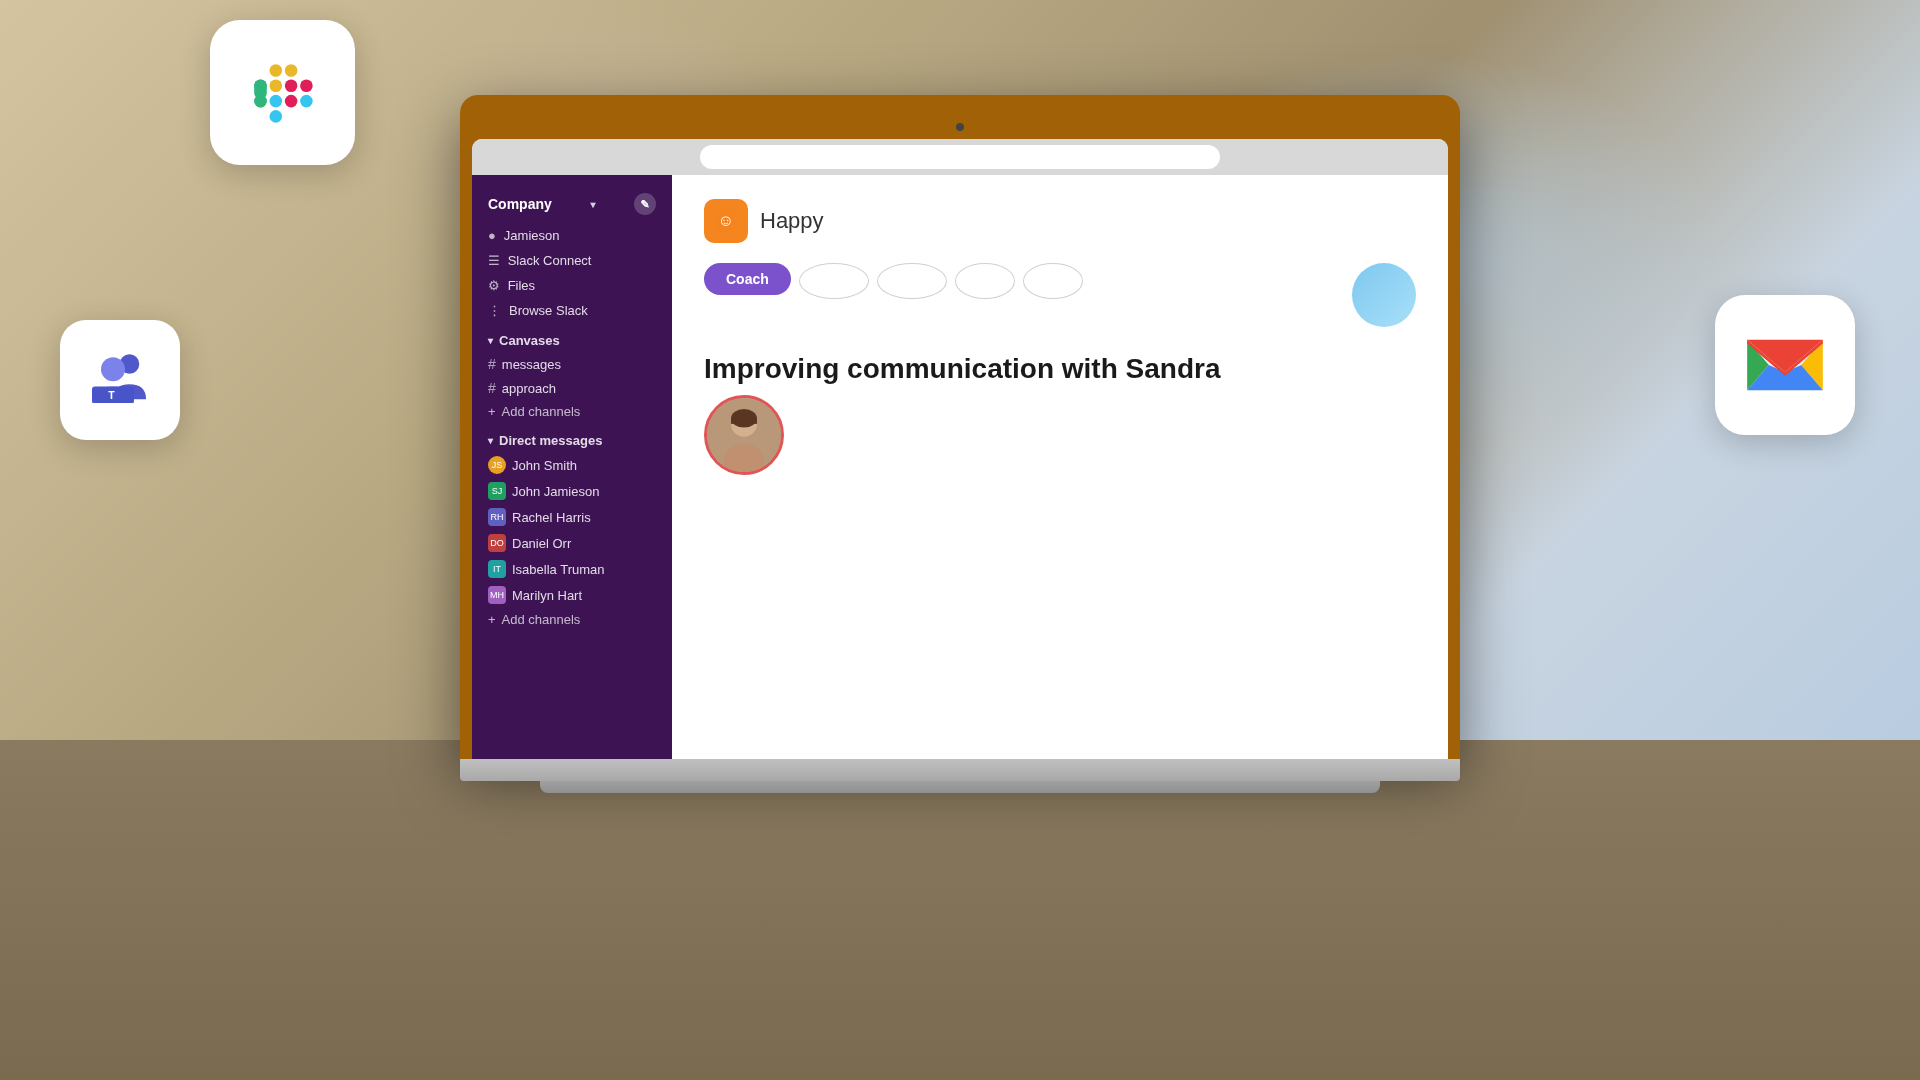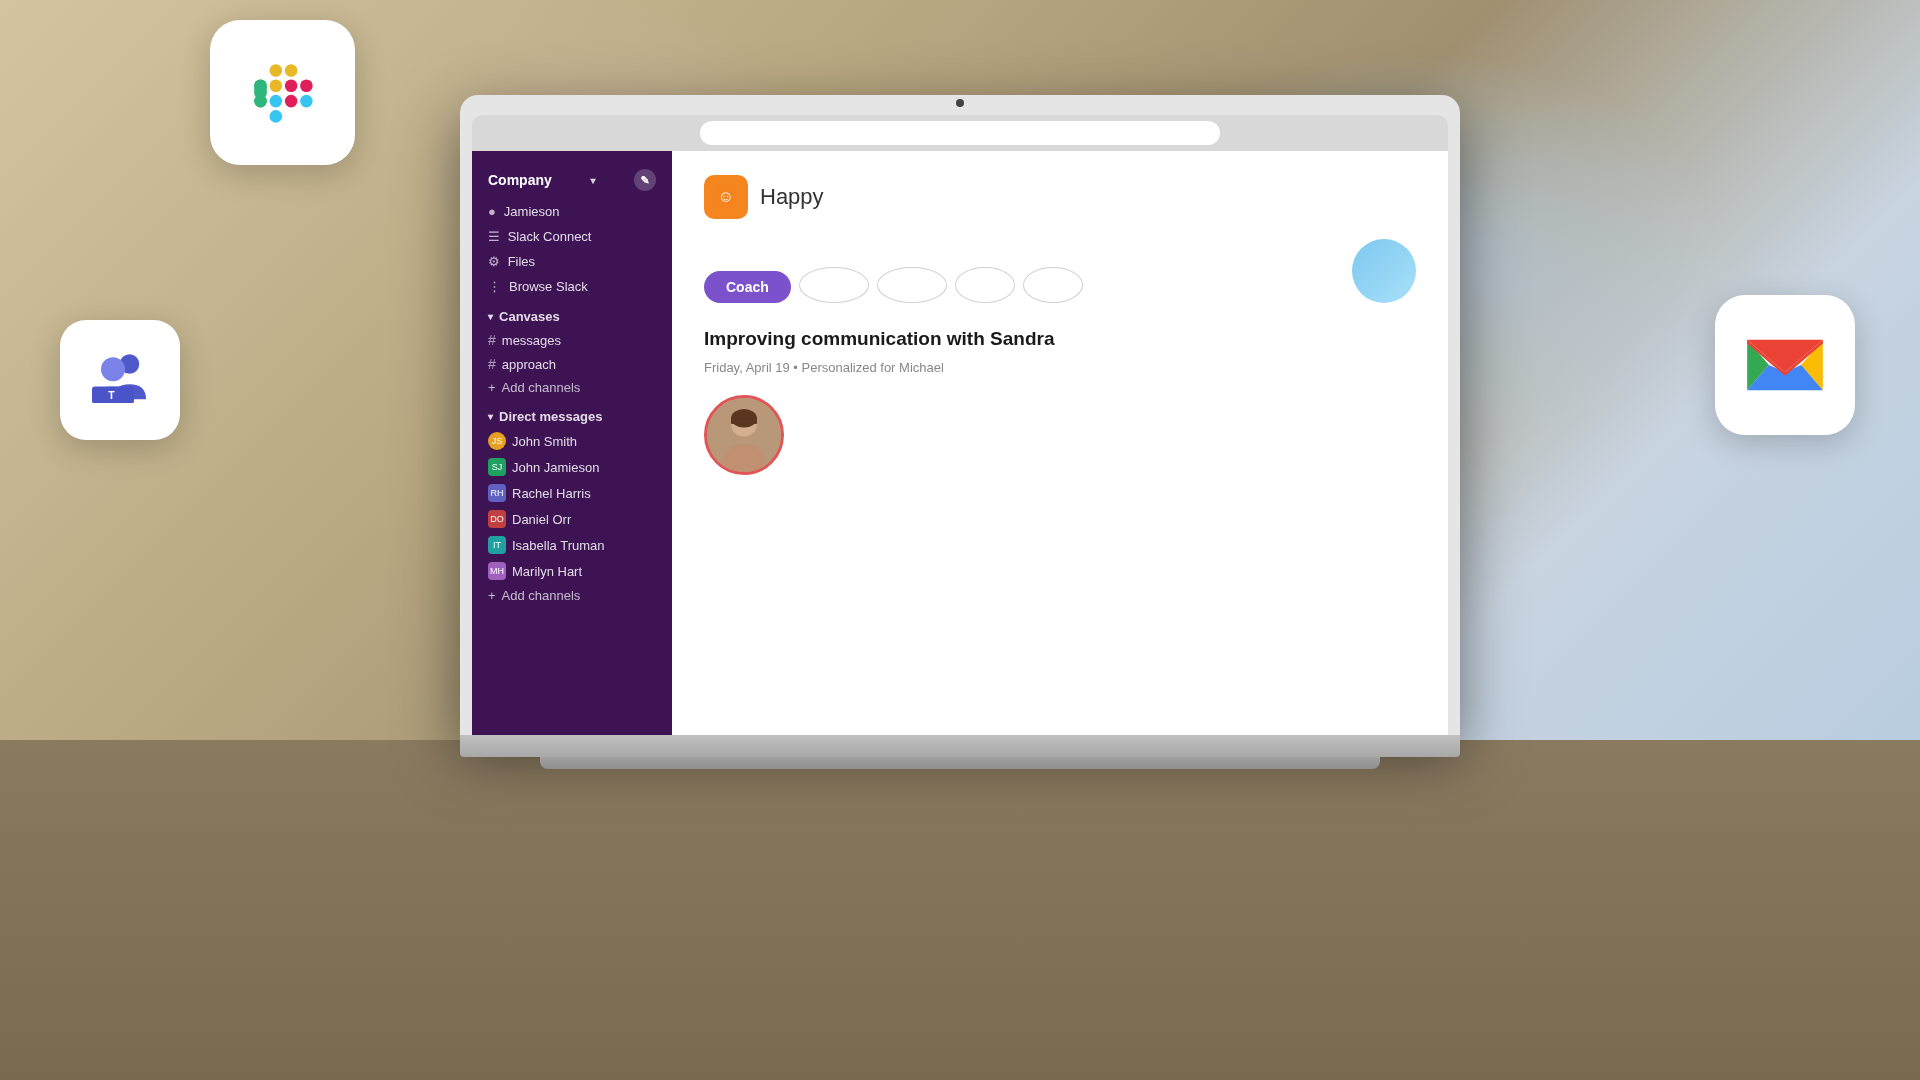--- a/index.html
+++ b/index.html
@@ -90,23 +90,23 @@
     
     .laptop-container {
       position: absolute;
       top: 95px;
       left: 50%;
       transform: translateX(-50%);
       width: 1000px;
     }
 
     .laptop-screen-bezel {
-      background: #e5e5e5;
+      background: #a16207;
       border-radius: 18px 18px 0 0;
-      padding: 4px 12px 0 12px;
+      padding: 28px 12px 0 12px;
       box-shadow: 0 20px 60px rgba(0,0,0,0.5);
     }
 
     .laptop-screen {
       background: #f0f0f0;
       border-radius: 10px 10px 0 0;
       overflow: hidden;
       height: 620px;
       display: flex;
       flex-direction: column;
@@ -292,21 +292,21 @@
       font-size: 22px;
       font-weight: 500;
       color: #333;
     }
 
     
     .tab-bar {
       display: flex;
       gap: 8px;
       margin-bottom: 24px;
-      align-items: flex-end;
+      align-items: flex-start;
       overflow: hidden;
     }
 
     .tab-active {
       background: #7c52cc;
       color: white;
       padding: 8px 22px;
       border-radius: 25px;
       font-size: 14px;
       font-weight: 600;
@@ -326,21 +326,21 @@
       width: 64px;
       height: 64px;
       background: linear-gradient(135deg, #7ec8f0 0%, #a8e0f8 100%);
       border-radius: 50%;
       flex-shrink: 0;
       margin-left: auto;
     }
 
     
     .article-title {
-      font-size: 19px;
+      font-size: 28px;
       font-weight: 700;
       color: #1a1a1a;
       margin-bottom: 8px;
       line-height: 1.3;
     }
 
     .article-meta {
       color: #888;
       font-size: 13px;
       margin-bottom: 20px;
@@ -566,21 +566,20 @@
               <span>Coach</span>
             </div>
             <div class="tab-bubble" style="width:70px;height:36px;"></div>
             <div class="tab-bubble" style="width:70px;height:36px;"></div>
             <div class="tab-bubble" style="width:60px;height:36px;"></div>
             <div class="tab-bubble" style="width:60px;height:36px;"></div>
             <div class="tab-circle-blue"></div>
           </div>
 
           <h2 class="article-title">Improving communication with Sandra</h2>
-          <div class="article-meta">Friday, April 19 • Personalized for Michael</div>
 
           <div class="article-body-area">
 
             <div class="article-avatar">
               <svg width="80" height="80" viewBox="0 0 80 80" xmlns="http://www.w3.org/2000/svg">
                 <circle cx="40" cy="40" r="40" fill="#b89878"></circle>
 
                 <circle cx="40" cy="28" r="14" fill="#d4b090"></circle>
 
                 <ellipse cx="40" cy="68" rx="22" ry="18" fill="#c09070"></ellipse>

